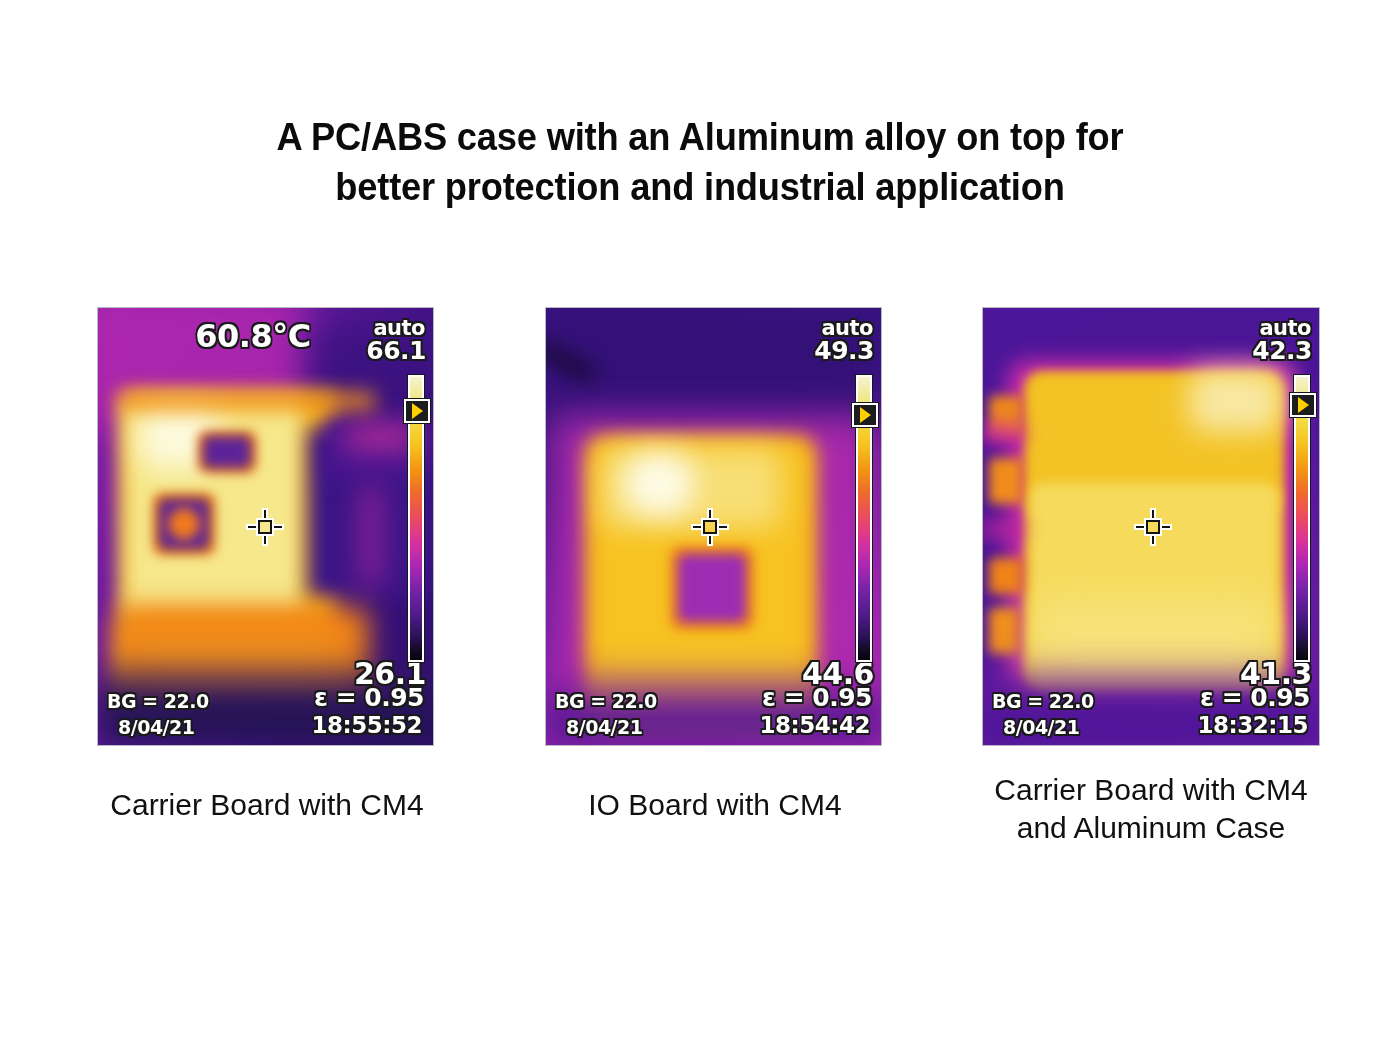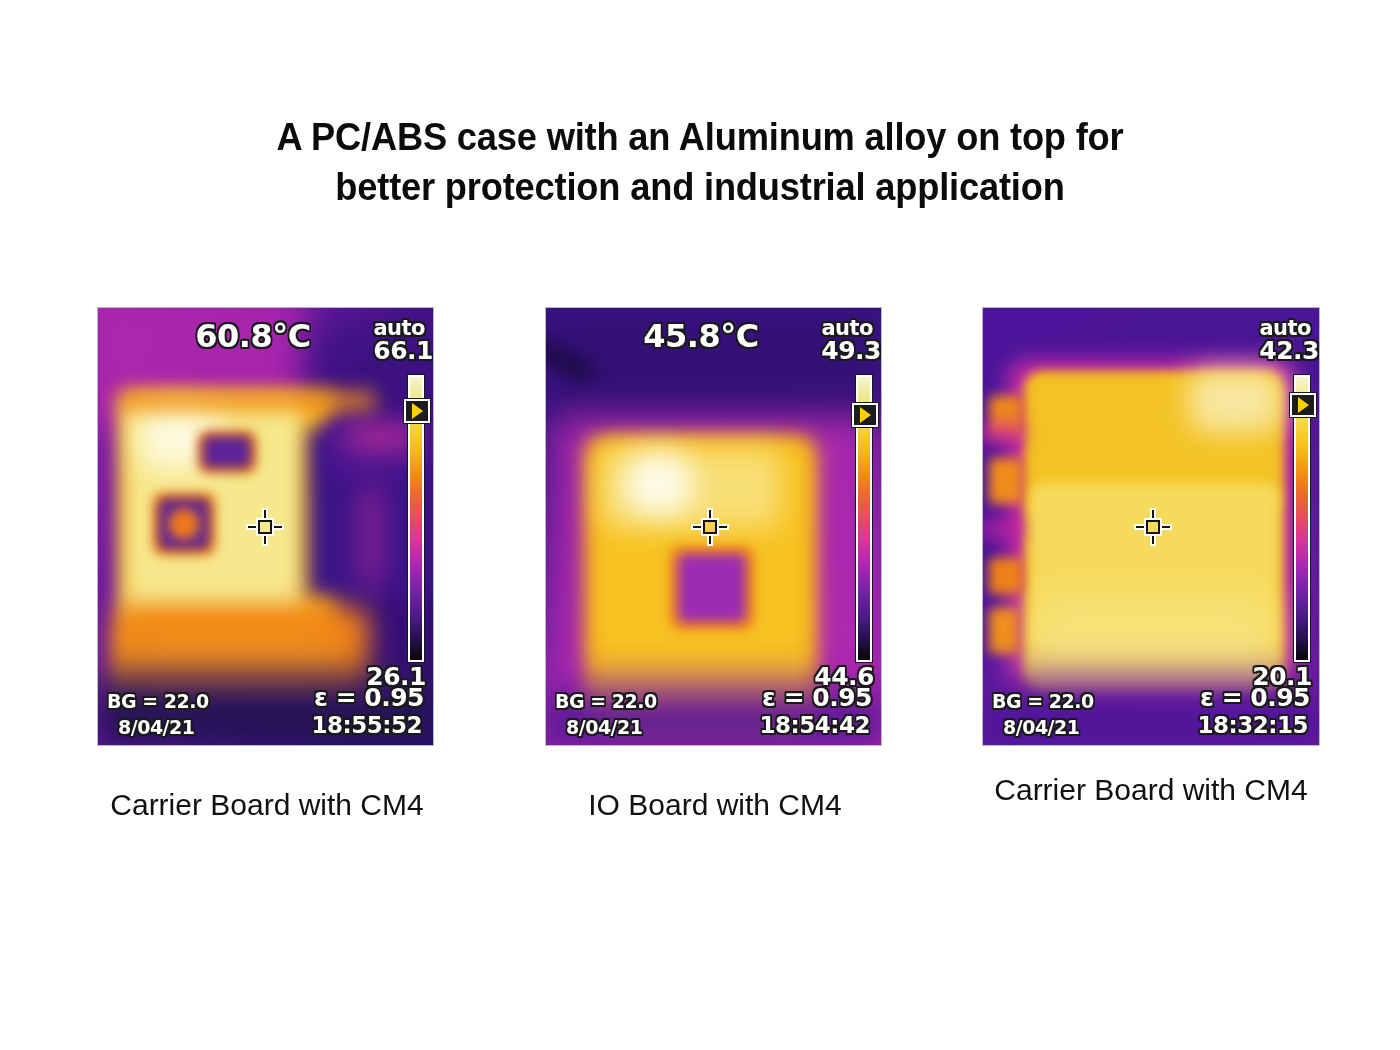--- a/index.html
+++ b/index.html
@@ -55,22 +55,22 @@
     text-shadow:
       -1.6px -1.6px 0 #1a1a1a,  1.6px -1.6px 0 #1a1a1a,
       -1.6px  1.6px 0 #1a1a1a,  1.6px  1.6px 0 #1a1a1a,
        0 -1.8px 0 #1a1a1a, 0 1.8px 0 #1a1a1a,
       -1.8px 0 0 #1a1a1a, 1.8px 0 0 #1a1a1a;
     white-space: nowrap;
     letter-spacing: -0.5px;
   }
   .ov-center-temp { font-size: 32px; left: 0; right: 0; top: 9px; text-align: center; padding-right: 25px; }
   .ov-auto   { font-size: 21px; right: 8px;  top: 8px;  }
-  .ov-max    { font-size: 25px; right: 0;  top: 28px; }
-  .ov-min    { font-size: 25px; right: 7px;  bottom: 54px; }
+  .ov-max    { font-size: 25px; right: 7px;  top: 28px; }
+  .ov-min    { font-size: 30px; right: 7px;  bottom: 54px; }
   .ov-bg     { font-size: 19px; left: 9px;   bottom: 33px; }
   .ov-emis   { font-size: 25px; right: 9px;  bottom: 33px; }
   .ov-date   { font-size: 19px; left: 20px;  bottom: 7px;  }
   .ov-time   { font-size: 23px; right: 11px; bottom: 7px;  }
 
   
   .scale-wrap {
     position: absolute;
     right: 9px; top: 67px; bottom: 83px;
     width: 16px;
@@ -250,21 +250,20 @@
                   background:#f0861a; border-radius:10px;"></div>
       <div class="layer b6" style="left:132px; top:246px; width:68px; height:68px;
                   background:#9c2cb2; border-radius:6px;"></div>
 
       <div class="layer b14" style="left:0; bottom:0; width:337px; height:52px;
                   background:#5a1a94; opacity:.96;"></div>
       <div class="layer b18" style="left:0; bottom:42px; width:337px; height:26px;
                   background:#8c22a8; opacity:.7;"></div>
     </div>
 
-    <div class="ov ov-center-temp">45.8°C</div>
     <div class="ov ov-auto">auto</div>
     <div class="ov ov-max">49.3</div>
     <div class="ov ov-min">44.6</div>
     <div class="ov ov-bg">BG = 22.0</div>
     <div class="ov ov-emis">ε = 0.95</div>
     <div class="ov ov-date">8/04/21</div>
     <div class="ov ov-time">18:54:42</div>
 
     <div class="scale-wrap">
       <div class="scale-marker" style="top:26px;">
@@ -308,21 +307,21 @@
       <div class="layer b10" style="left:-6px; top:214px; width:46px; height:14px; background:#c6269e; border-radius:6px;"></div>
 
       <div class="layer b14" style="left:0; bottom:0; width:338px; height:58px;
                   background:#4e1599; opacity:.97;"></div>
       <div class="layer b18" style="left:0; bottom:48px; width:338px; height:24px;
                   background:#7c1fa4; opacity:.7;"></div>
     </div>
 
     <div class="ov ov-auto">auto</div>
     <div class="ov ov-max">42.3</div>
-    <div class="ov ov-min">20.1</div>
+    <div class="ov ov-min">41.3</div>
     <div class="ov ov-bg">BG = 22.0</div>
     <div class="ov ov-emis">ε = 0.95</div>
     <div class="ov ov-date">8/04/21</div>
     <div class="ov ov-time">18:32:15</div>
 
     <div class="scale-wrap">
       <div class="scale-marker" style="top:16px;">
         <span class="glyph"></span>
       </div>
     </div>
@@ -339,15 +338,16 @@
   <div class="caption" style="left:57px; top:786px; width:420px;">
     <span class="cap-line">Carrier Board with CM4</span>
   </div>
 
   <div class="caption" style="left:540px; top:786px; width:350px;">
     <span class="cap-line">IO Board with CM4</span>
   </div>
 
   <div class="caption" style="left:943px; top:771px; width:416px;">
     <span class="cap-line">Carrier Board with CM4</span>
+    <span class="cap-line">and Aluminum Case</span>
   </div>
 
 </div>
 
 </body></html>

